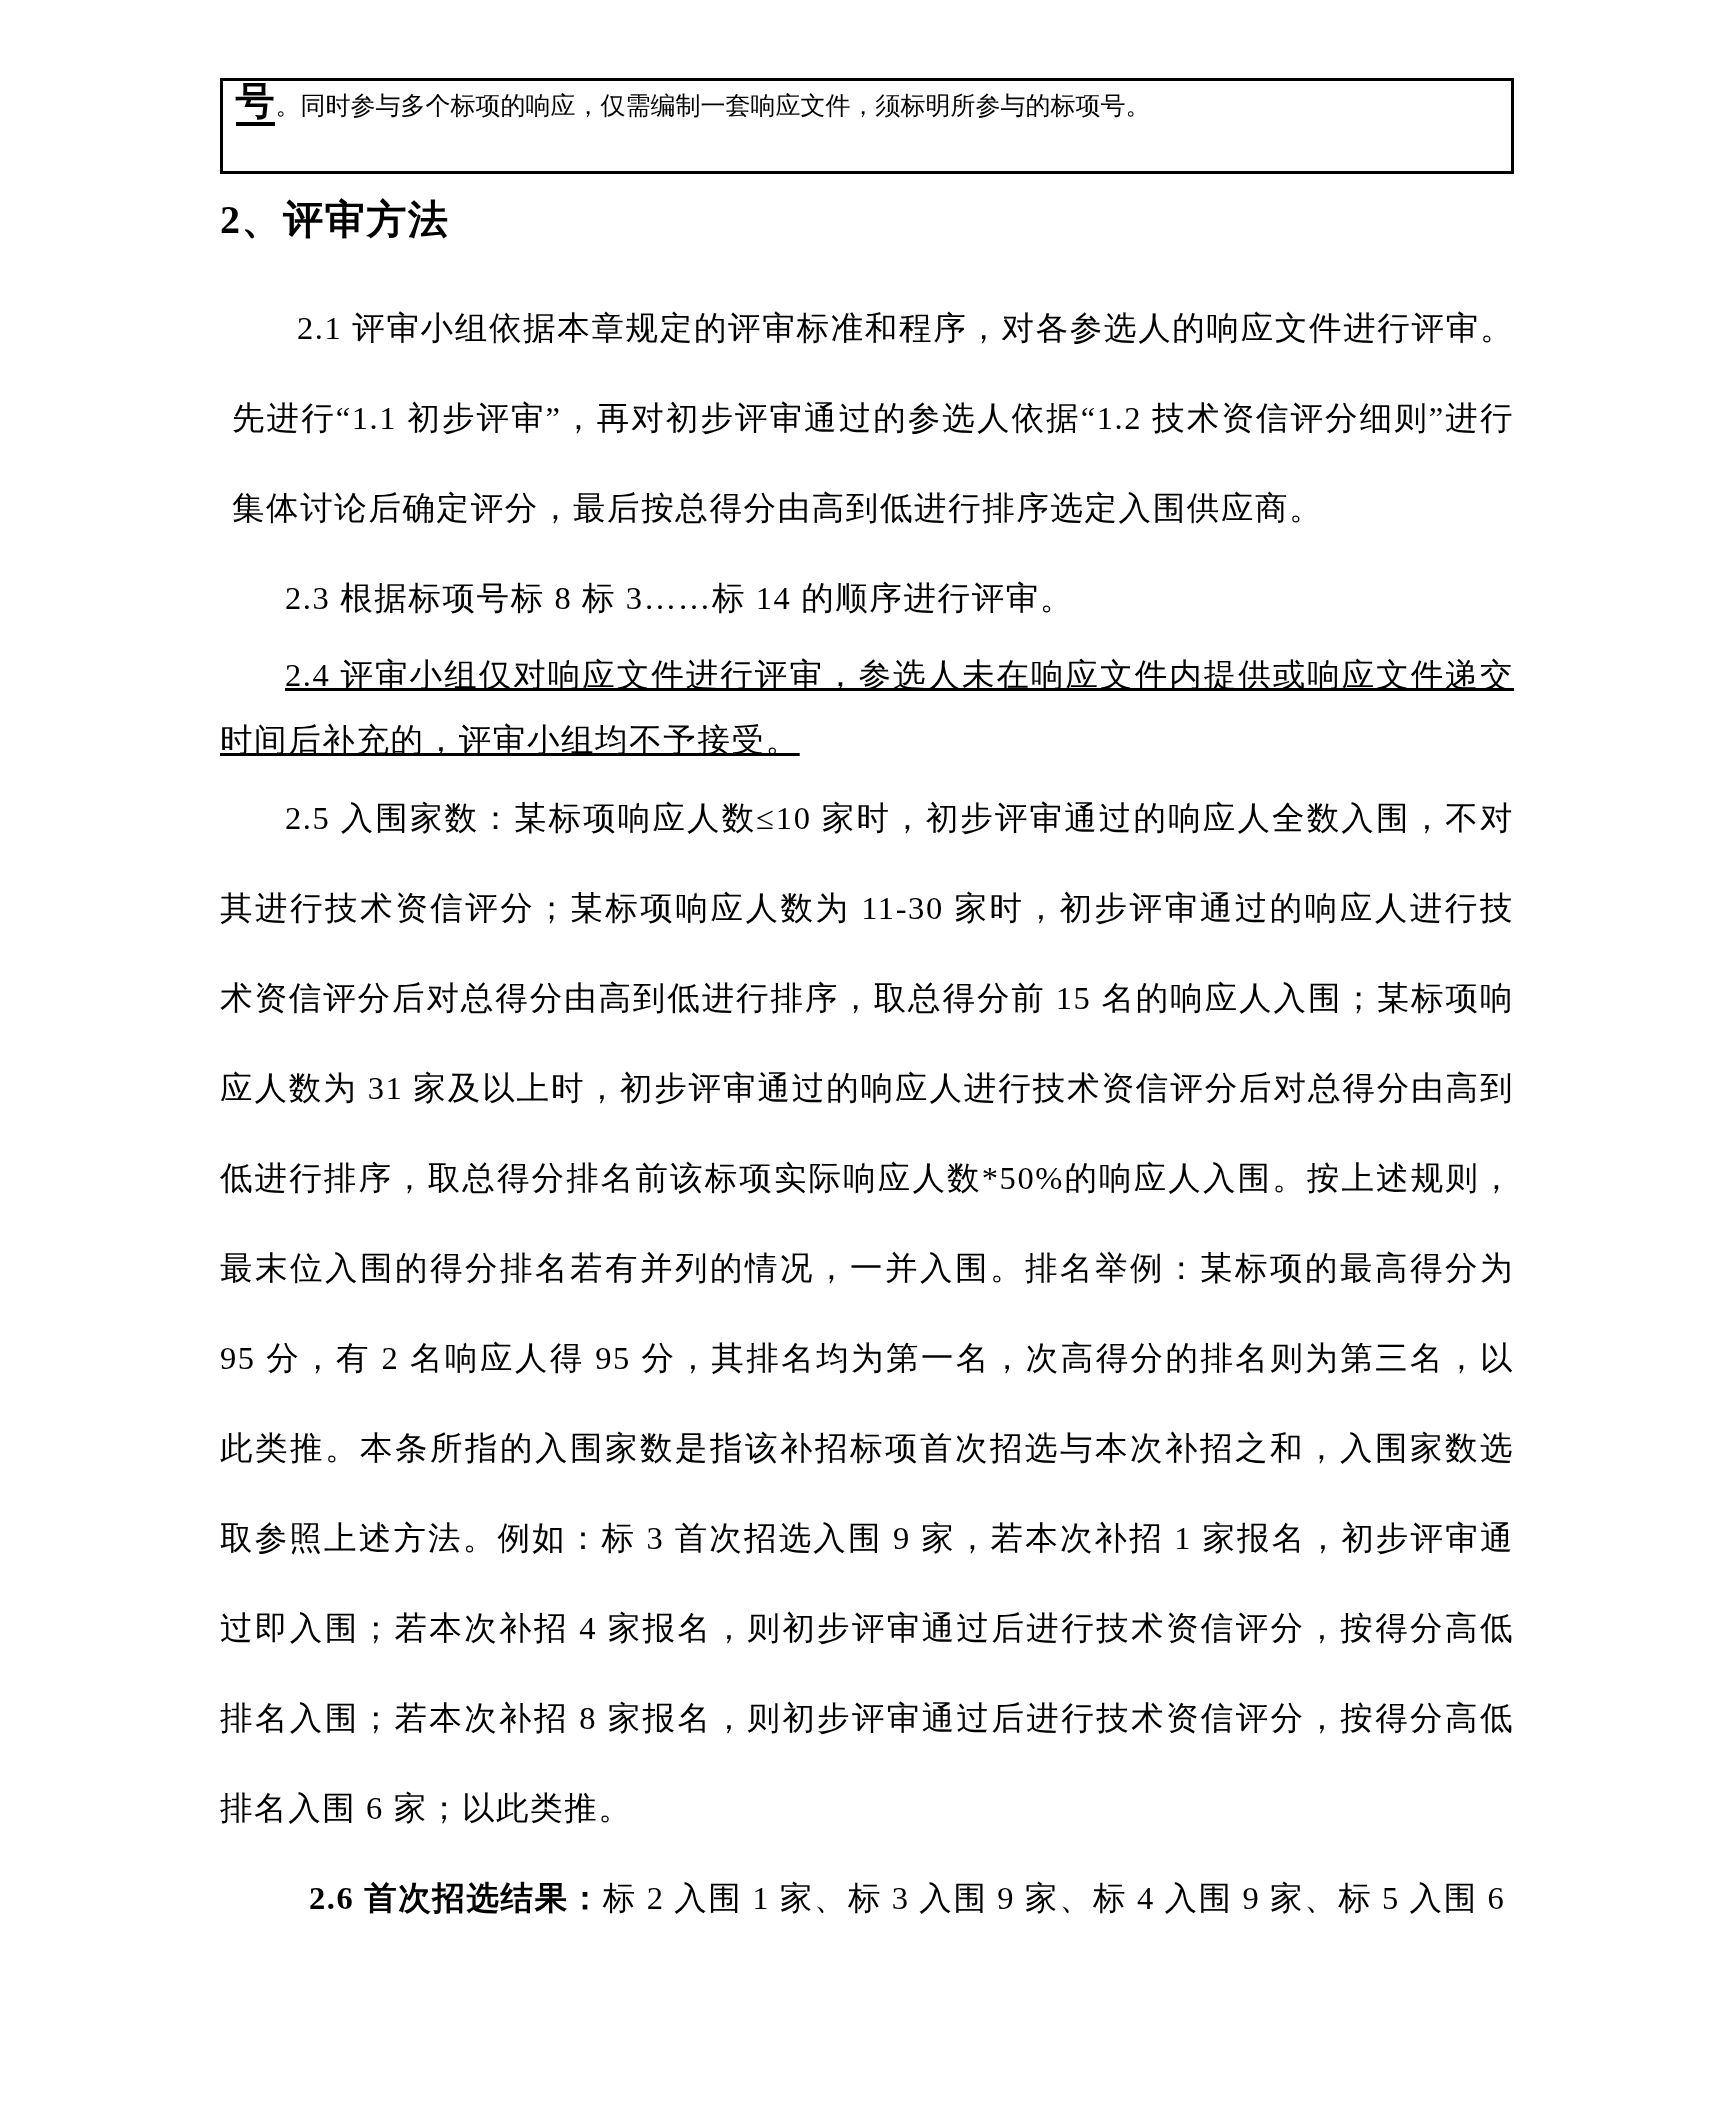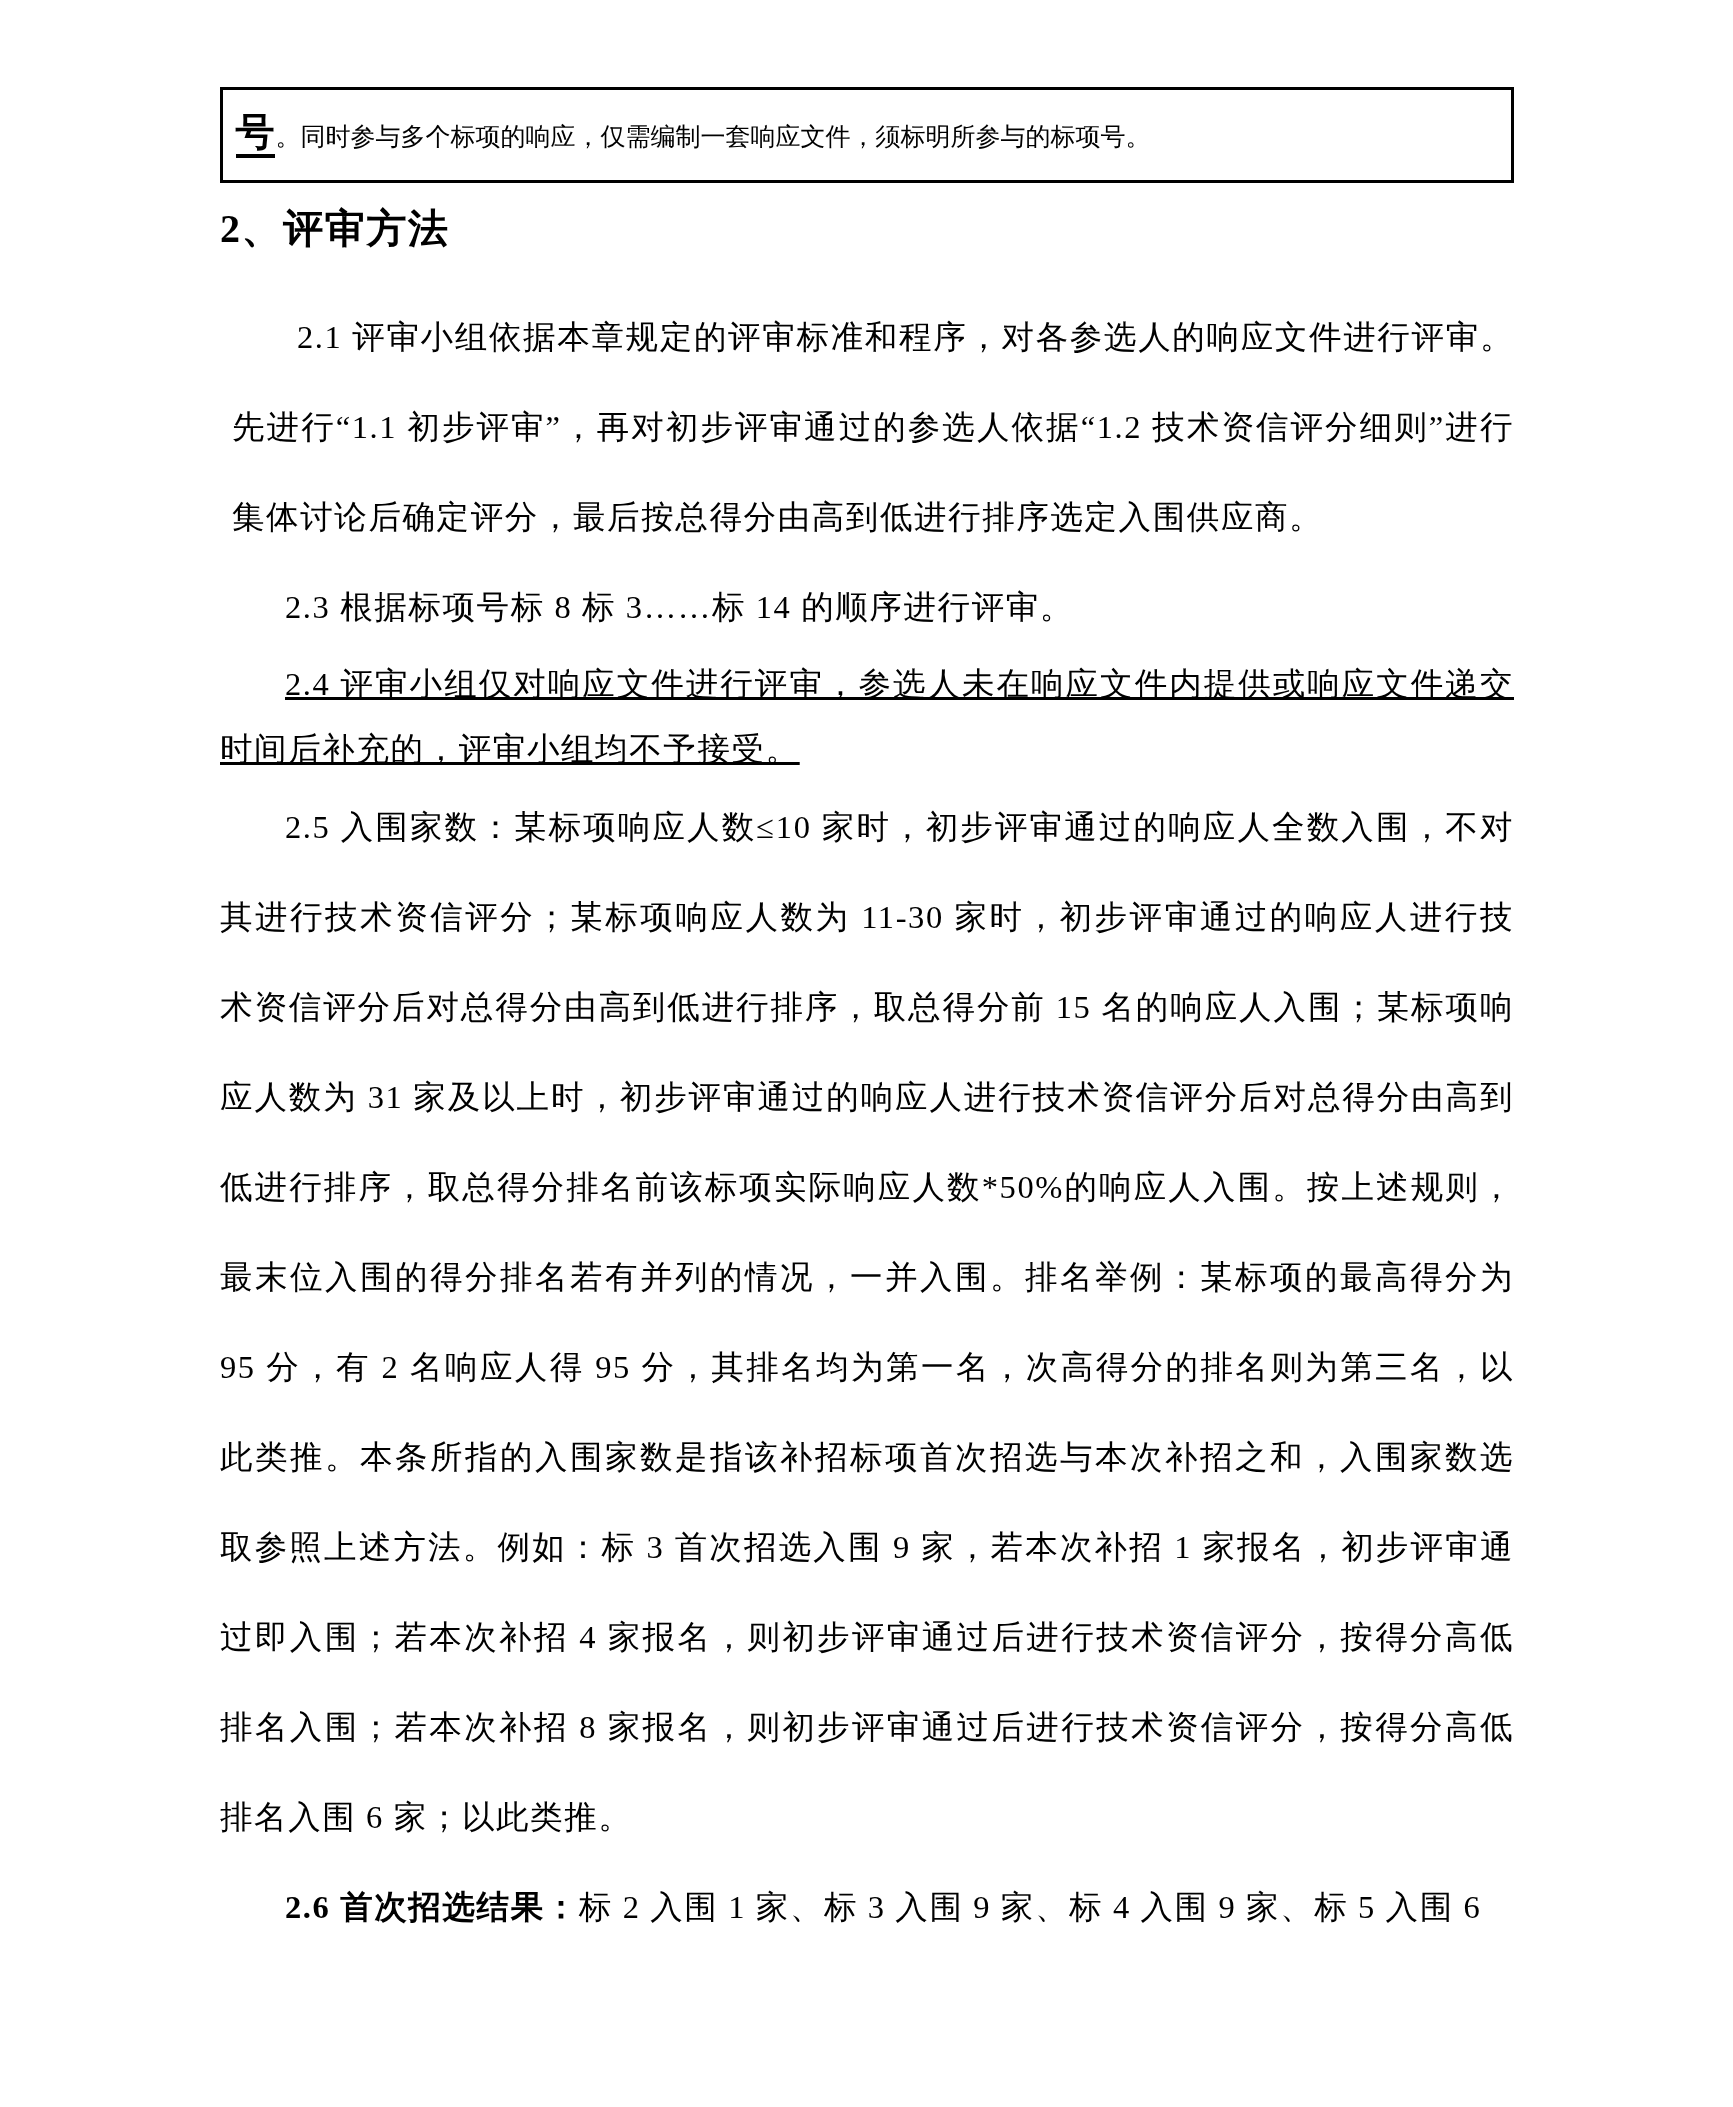--- a/index.html
+++ b/index.html
@@ -18,24 +18,23 @@
     box-sizing: border-box;
     padding: 78px 219px 0 220px;
     overflow: hidden;
   }
   .notice-box {
     border: 3.1px solid #000000;
     box-sizing: border-box;
     height: 96px;
     padding: 0 12.6px;
     display: flex;
-    align-items: center;
+    align-items: flex-start;
     font-size: 25px;
     line-height: 31px;
-    margin-top: 9px;
   }
   .lead-char {
     display: inline-block;
     font-weight: bold;
     font-size: 39px;
     line-height: 39px;
     border-bottom: 4.2px solid #000000;
     padding-bottom: 2.1px;
     margin-right: 1px;
   }
@@ -57,20 +56,21 @@
   .para.first {
     margin-top: 46px;
     margin-left: 12px;
   }
   .para.tight {
     line-height: 65px;
     text-decoration: underline;
   }
   .bold {
     font-weight: bold;
+    margin-left: 24px;
   }
 </style>
 </head>
 <body>
 
 <div class="page">
 
   <div class="notice-box">
     <div>
       <span class="lead-char">号</span><span>。同时参与多个标项的响应，仅需编制一套响应文件，须标明所参与的标项号。</span>

